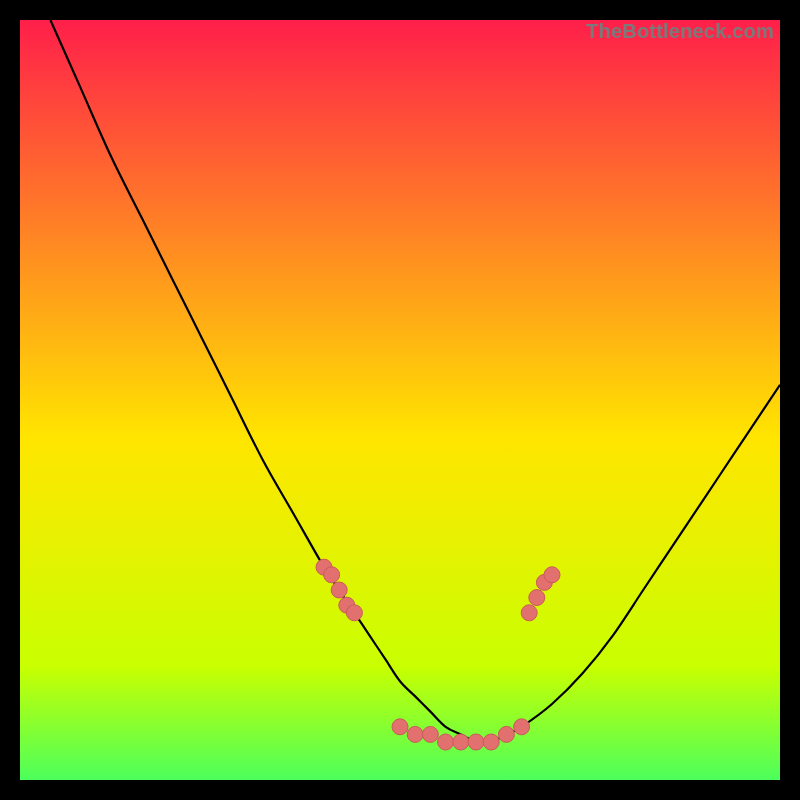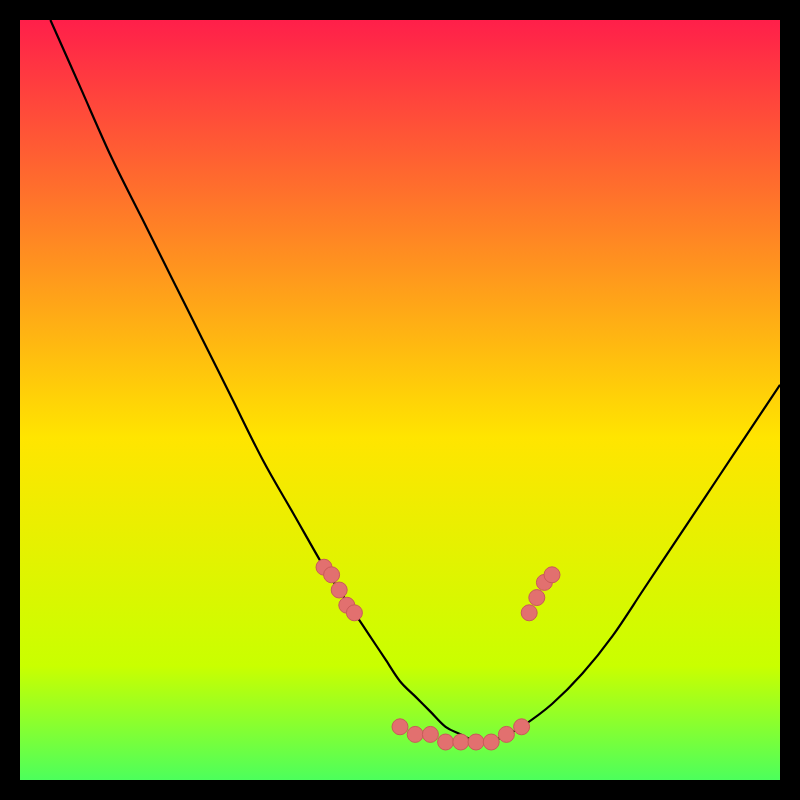--- a/index.html
+++ b/index.html
@@ -67,13 +67,14 @@
         <circle cx="456.0" cy="722.0" r="8" fill="#e2706f" stroke="#c95a59" stroke-width="1"></circle>
         <circle cx="471.2" cy="722.0" r="8" fill="#e2706f" stroke="#c95a59" stroke-width="1"></circle>
         <circle cx="486.4" cy="714.4" r="8" fill="#e2706f" stroke="#c95a59" stroke-width="1"></circle>
         <circle cx="501.6" cy="706.8" r="8" fill="#e2706f" stroke="#c95a59" stroke-width="1"></circle>
         <circle cx="509.2" cy="592.8" r="8" fill="#e2706f" stroke="#c95a59" stroke-width="1"></circle>
         <circle cx="516.8" cy="577.6" r="8" fill="#e2706f" stroke="#c95a59" stroke-width="1"></circle>
         <circle cx="524.4" cy="562.4" r="8" fill="#e2706f" stroke="#c95a59" stroke-width="1"></circle>
         <circle cx="532.0" cy="554.8" r="8" fill="#e2706f" stroke="#c95a59" stroke-width="1"></circle>
       </g>
   </svg>
+  <div class="watermark">TheBottleneck.com</div>
 </div>
 
 </body></html>

